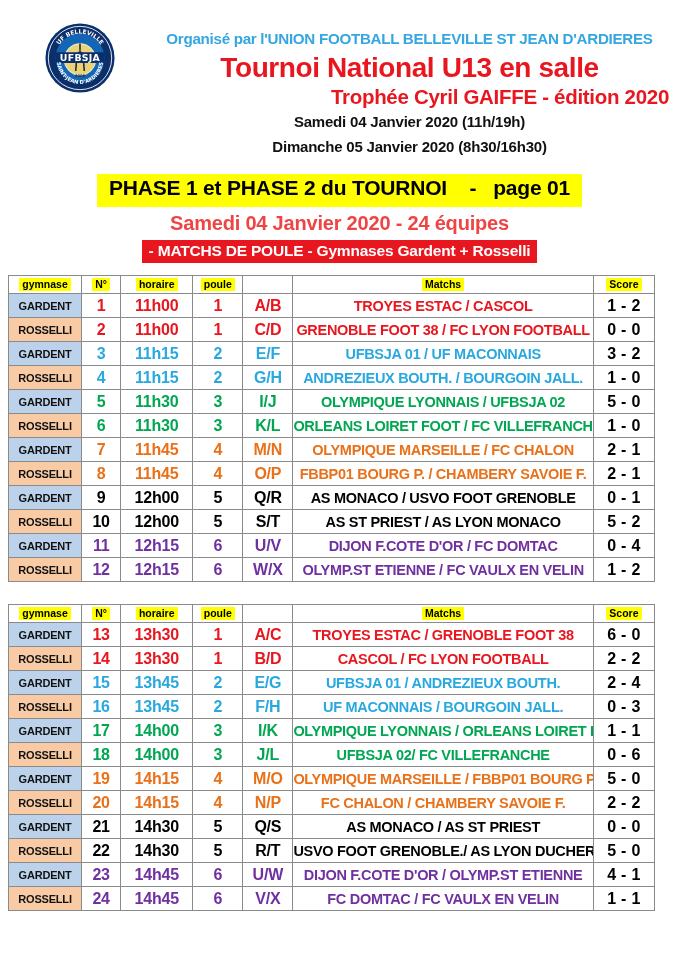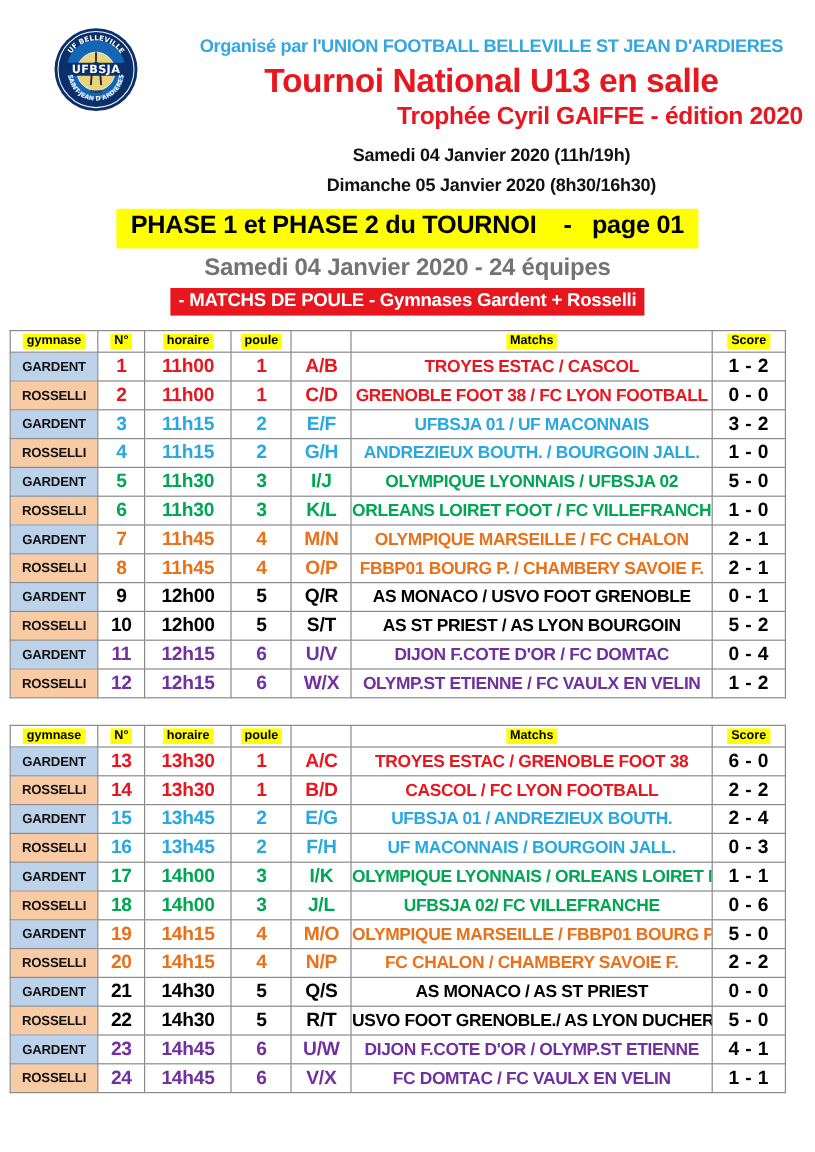--- a/index.html
+++ b/index.html
@@ -90,21 +90,21 @@
     font-size: 20.5px;
     margin-top: 1px;
     letter-spacing: -0.3px;
     white-space: nowrap;
     text-align: right;
   }
   .date-line {
     color: #111111;
     font-weight: bold;
     font-size: 15px;
-    margin-top: 12px;
+    margin-top: 4px;
     letter-spacing: -0.2px;
     white-space: nowrap;
   }
   .date-line.second { margin-top: 8px; }
 
   
   .banners {
     text-align: center;
     margin-top: 14px;
   }
@@ -115,21 +115,21 @@
     font-weight: bold;
     font-size: 21px;
     padding: 2px 12px 7px 12px;
     letter-spacing: -0.2px;
     white-space: pre;
   }
   .equipes-line {
     margin-top: 5px;
     font-weight: bold;
     font-size: 20px;
-    color: #737373;
+    color: #ef4444;
     letter-spacing: -0.2px;
   }
   .poule-banner {
     display: inline-block;
     margin-top: 5px;
     background: #e8171f;
     color: #ffffff;
     font-weight: bold;
     font-size: 15.5px;
     padding: 2px 7px 3px 7px;
@@ -365,21 +365,21 @@
           <td class="let-cell p5">Q/R</td>
           <td class="match-cell p5">AS MONACO / USVO FOOT GRENOBLE</td>
           <td class="score-cell">0 - 1</td>
         </tr>
         <tr>
           <td class="gym-cell gym-rosselli">ROSSELLI</td>
           <td class="num-cell p5">10</td>
           <td class="hor-cell p5">12h00</td>
           <td class="poule-cell p5">5</td>
           <td class="let-cell p5">S/T</td>
-          <td class="match-cell p5">AS ST PRIEST / AS LYON BOURGOIN</td>
+          <td class="match-cell p5">AS ST PRIEST / AS LYON MONACO</td>
           <td class="score-cell">5 - 2</td>
         </tr>
         <tr>
           <td class="gym-cell gym-gardent">GARDENT</td>
           <td class="num-cell p6">11</td>
           <td class="hor-cell p6">12h15</td>
           <td class="poule-cell p6">6</td>
           <td class="let-cell p6">U/V</td>
           <td class="match-cell p6">DIJON F.COTE D'OR / FC DOMTAC</td>
           <td class="score-cell">0 - 4</td>

